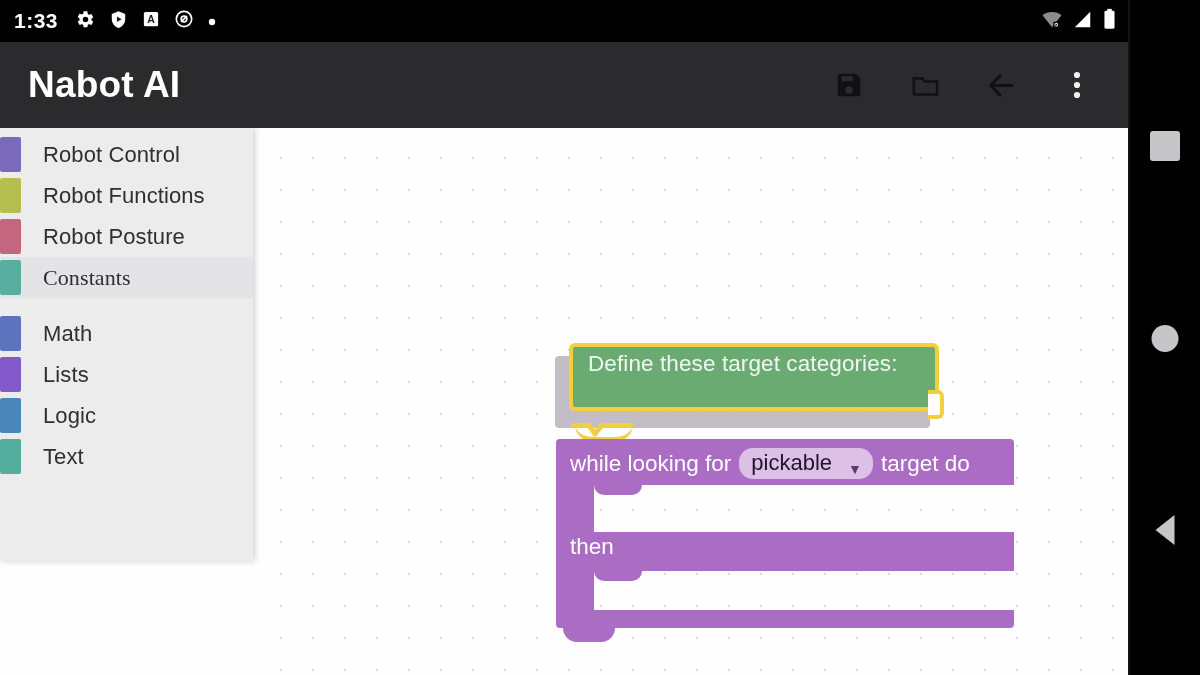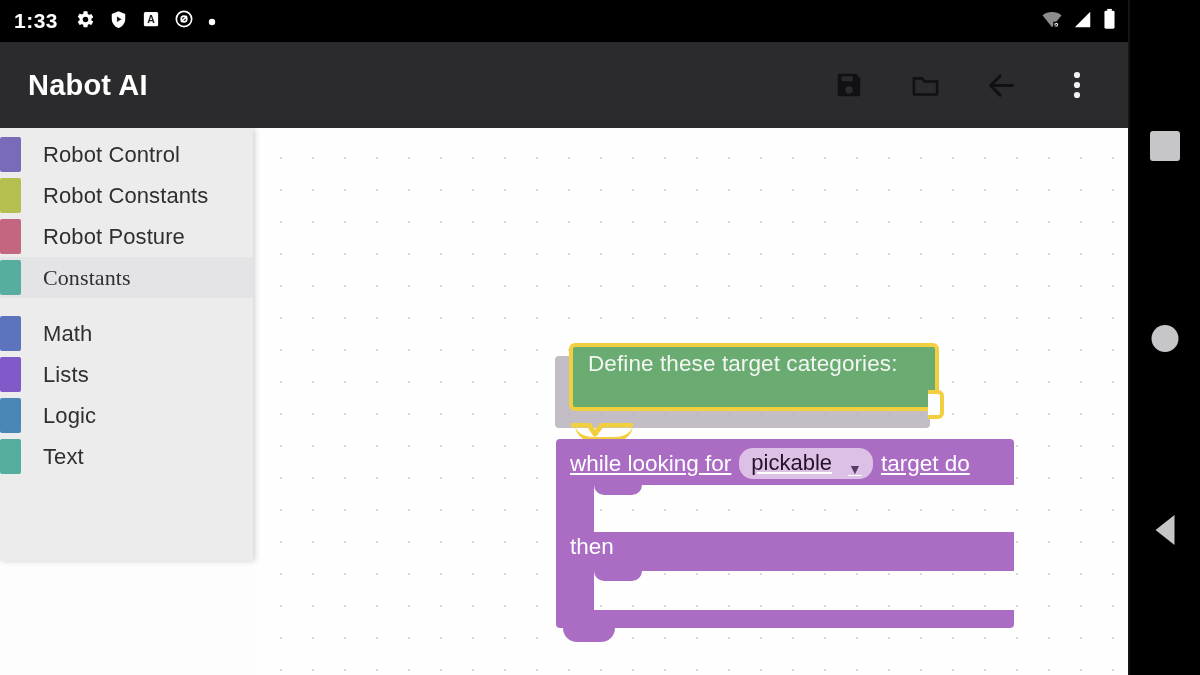--- a/index.html
+++ b/index.html
@@ -16,21 +16,21 @@
   #clock { color:#fff; font-size:21px; letter-spacing:.5px; font-weight:700; }
   .sb-icons-left { display:flex; align-items:center; gap:14px; margin-left:18px; }
   .sb-icons-right { margin-left:auto; display:flex; align-items:center; gap:10px; }
   .sb-ic { display:block; }
 
   
   #appbar {
     position:absolute; left:0; top:42px; width:1130px; height:86px;
     background:#2b2b2e; display:flex; align-items:center; padding:0 18px 0 28px;
   }
-  #app-title { color:#fff; font-size:29px; font-weight:700; letter-spacing:.2px; }
+  #app-title { color:#fff; font-size:37px; font-weight:700; letter-spacing:.2px; }
   .appbar-actions { margin-left:auto; display:flex; align-items:center; gap:34px; padding-right:14px; }
   .ab-btn { display:flex; align-items:center; justify-content:center; width:42px; height:42px; cursor:pointer; }
 
   
   #workspace {
     position:absolute; left:0; top:128px; width:1130px; height:547px;
     background:#fdfdfd; overflow:hidden;
   }
   #canvas {
     position:absolute; left:253px; top:0; right:0; bottom:0;
@@ -103,21 +103,21 @@
   }
   #notch-1 { top:46px; }
   #notch-2 { top:132px; }
   
   #pp-bot-tab {
     position:absolute; left:7px; top:189px; width:52px; height:14px;
     background:#ab6cc4; border-radius:0 0 16px 16px;
   }
   #while-text {
     position:absolute; left:14px; top:9px; display:flex; align-items:center; gap:8px;
-    color:#fff; font-size:22.5px; white-space:nowrap;text-decoration:underline;
+    color:#fff; font-size:22.5px; white-space:nowrap;
   }
   #dropdown {
     display:inline-flex; align-items:flex-end; gap:16px;
     background:#dcc0e6; color:#23122b; border-radius:14px;
     padding:2px 11px 3px 12px; font-size:22px; cursor:pointer;
   }
   #dd-caret { font-size:14px; color:#5a3b68; line-height:1; }
   #then-text {
     position:absolute; left:14px; top:95px; color:#fff; font-size:22.5px;
   }
@@ -275,21 +275,21 @@
     </div>
 
     <div id="sidebar">
 
       <div class="cat">
         <span class="swatch" style="background:#7a6bba"></span>
         <span class="label">Robot Control</span>
       </div>
       <div class="cat">
         <span class="swatch" style="background:#b5bf50"></span>
-        <span class="label">Robot Constants</span>
+        <span class="label">Robot Functions</span>
       </div>
       <div class="cat">
         <span class="swatch" style="background:#c4667f"></span>
         <span class="label">Robot Posture</span>
       </div>
       <div class="cat selected">
         <span class="swatch" style="background:#57ad9e"></span>
         <span class="label">Constants</span>
       </div>
 

